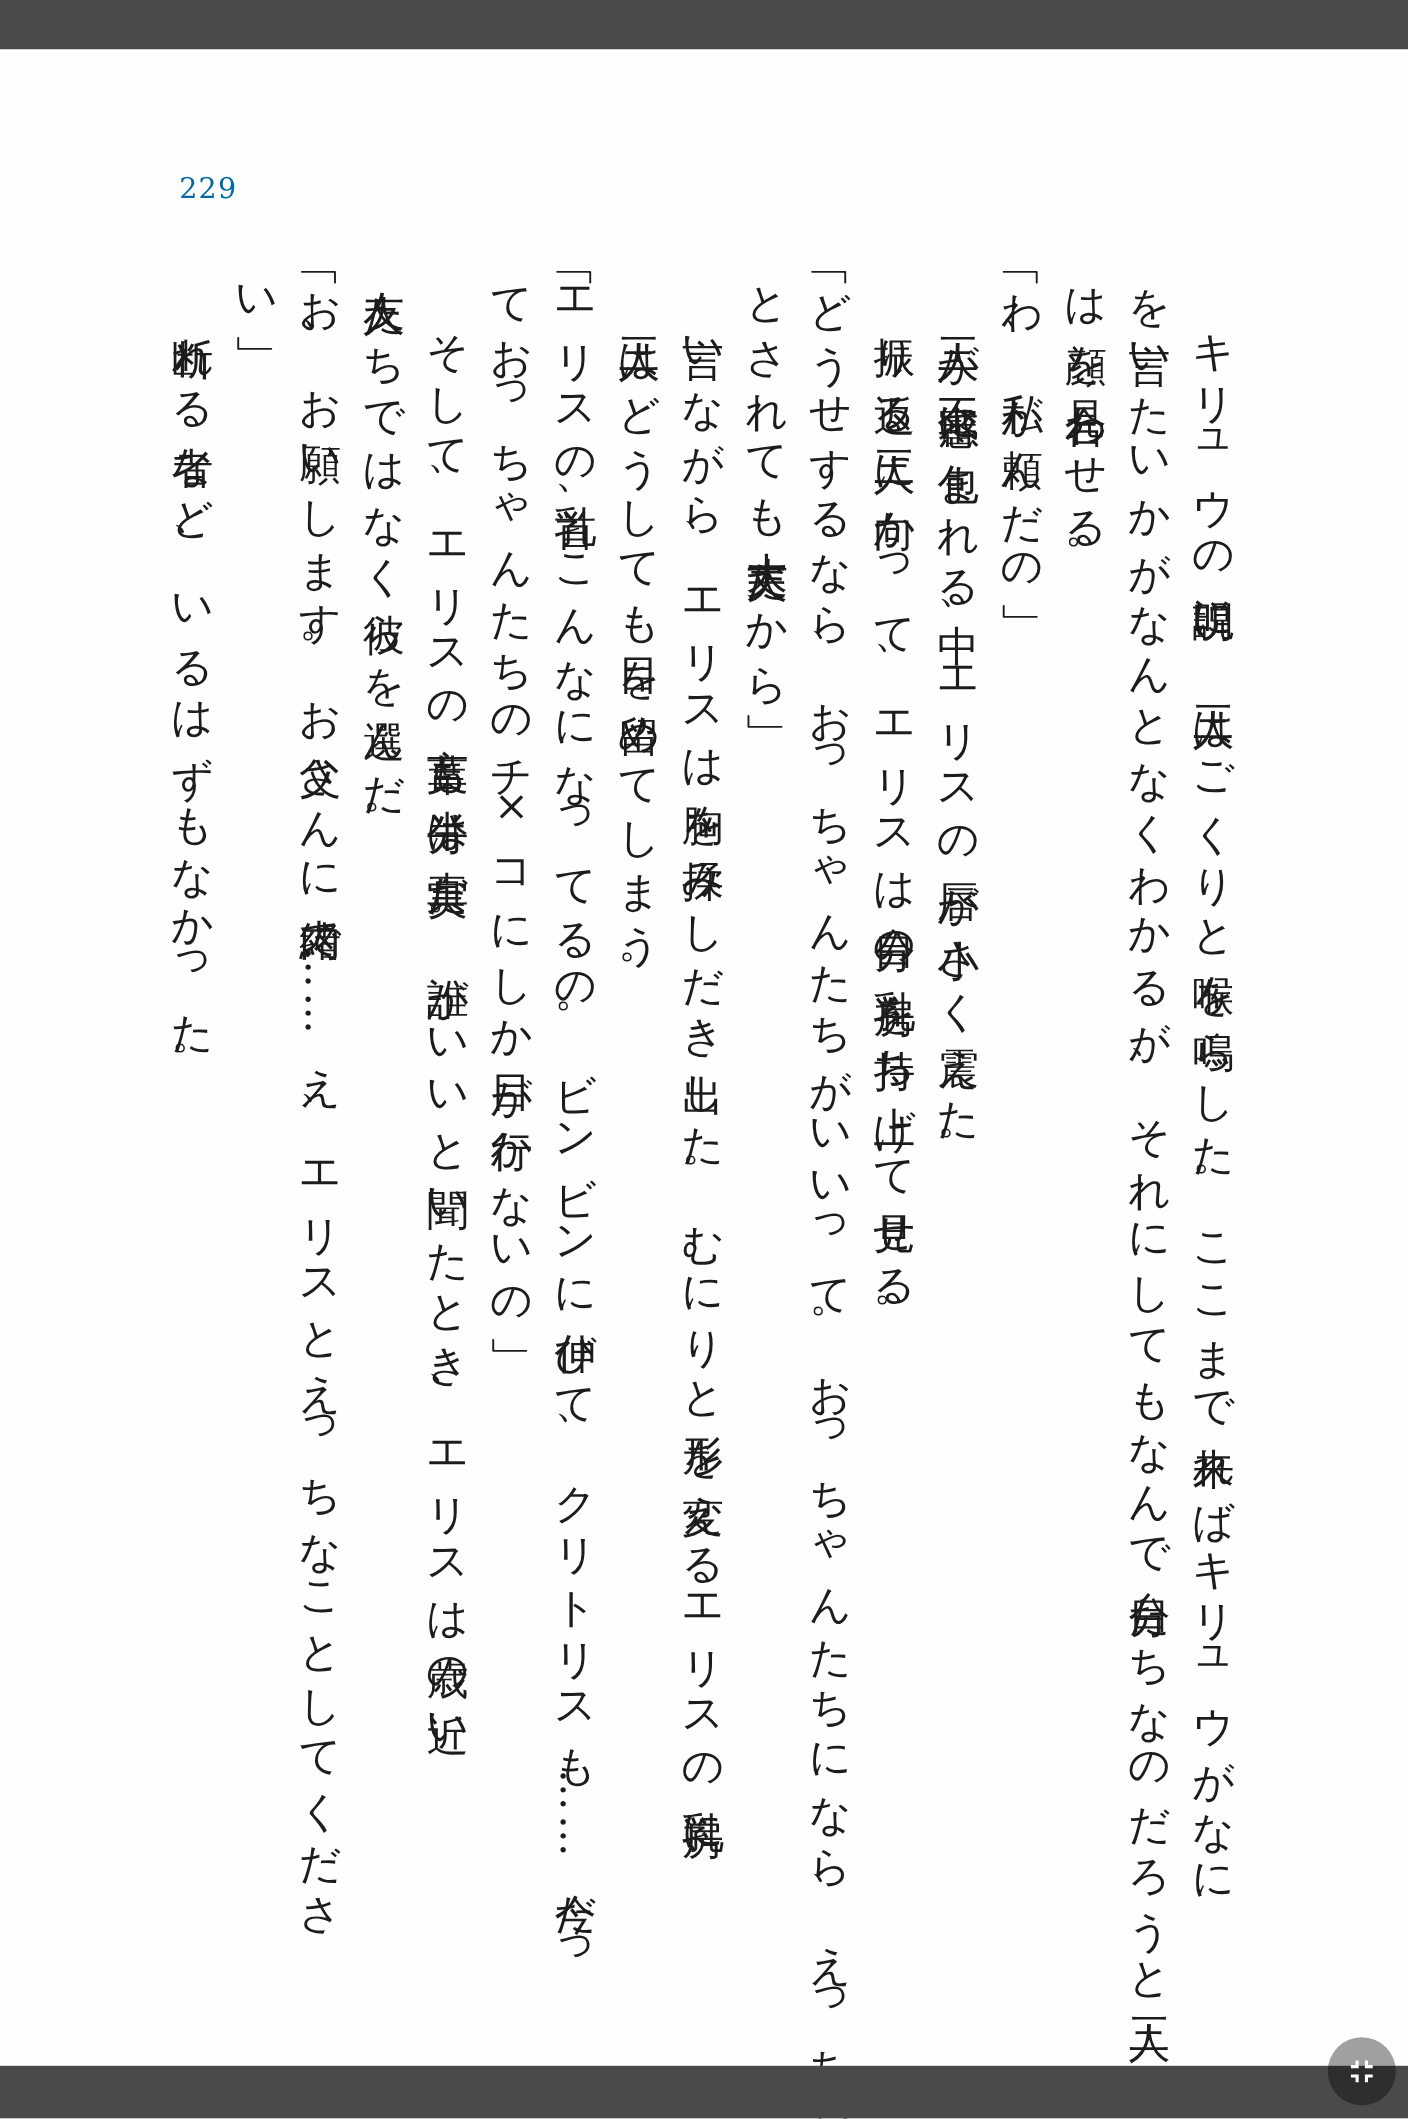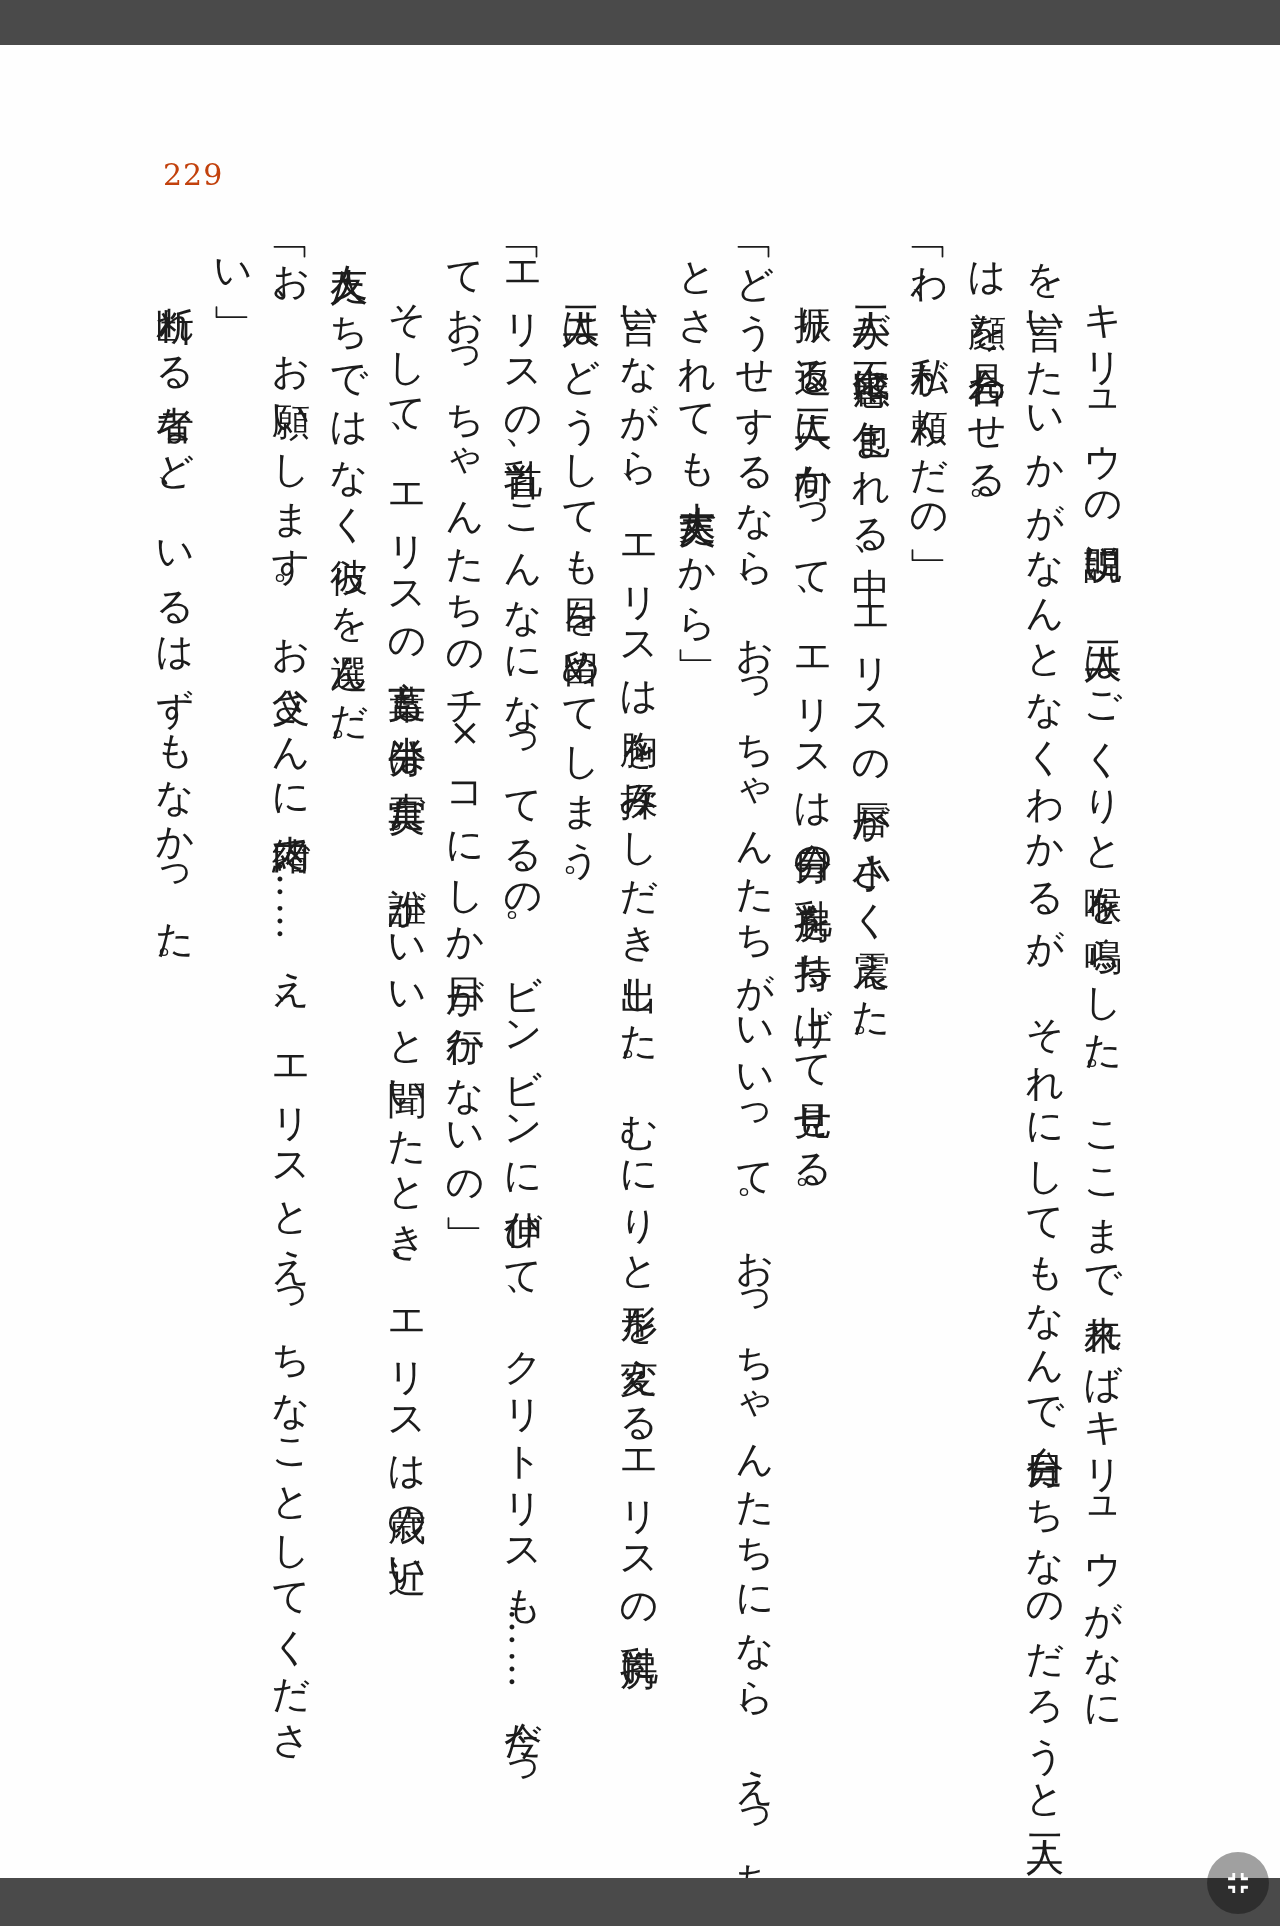--- a/index.html
+++ b/index.html
@@ -16,21 +16,21 @@
   }
   .chrome-bar.top { top: 0; height: 45px; }
   .chrome-bar.bottom { bottom: 0; height: 48px; }
   .book-page {
     position: absolute; left: 0; top: 45px;
     width: 1280px; height: 1833px;
     background: #fefefe;
   }
   .page-number {
     position: absolute; left: 163px; top: 112px;
-    font-size: 30px; color: #c2410c;
+    font-size: 26px; color: #0369a1;
     letter-spacing: 1px;
   }
   .page-text {
     position: absolute; top: 190px; right: 148px;
     height: 1700px;
     writing-mode: vertical-rl;
     text-orientation: mixed;
     font-size: 38px;
     color: #1c1c1c;
     letter-spacing: 4px;

